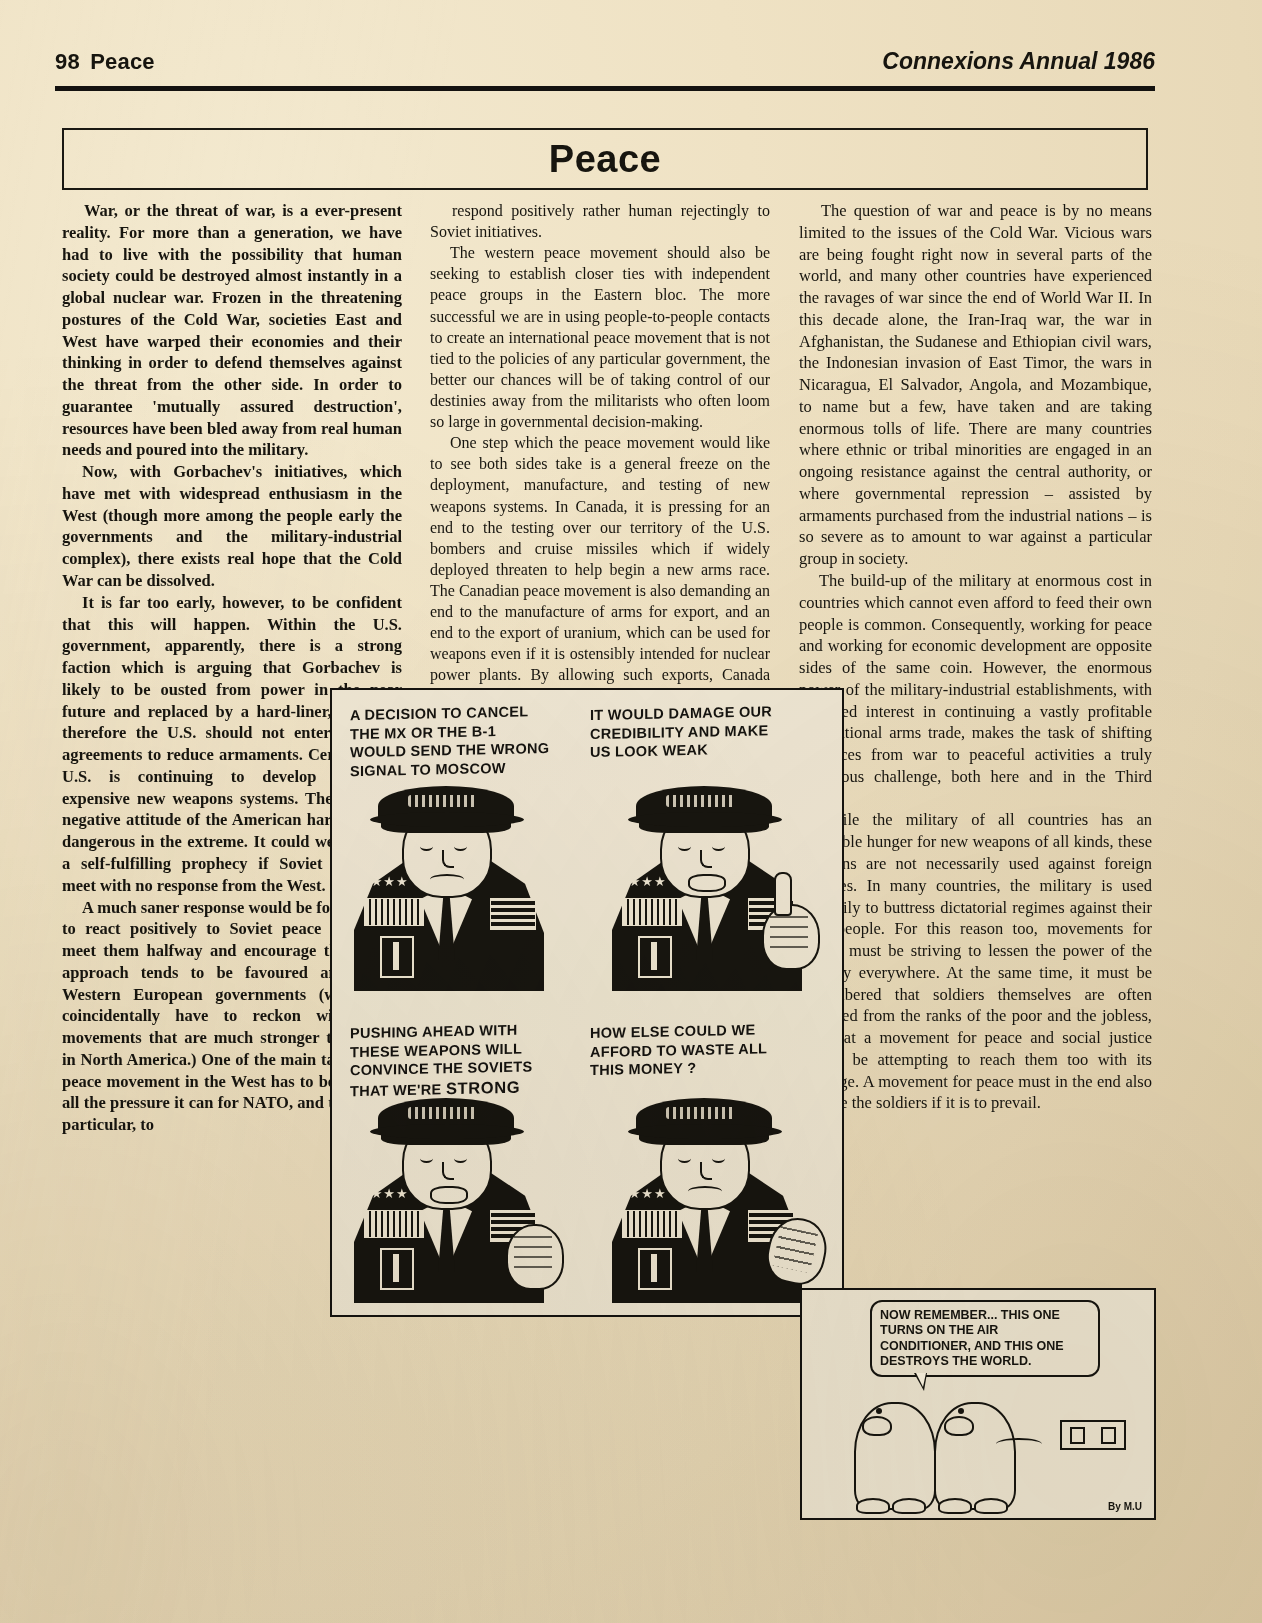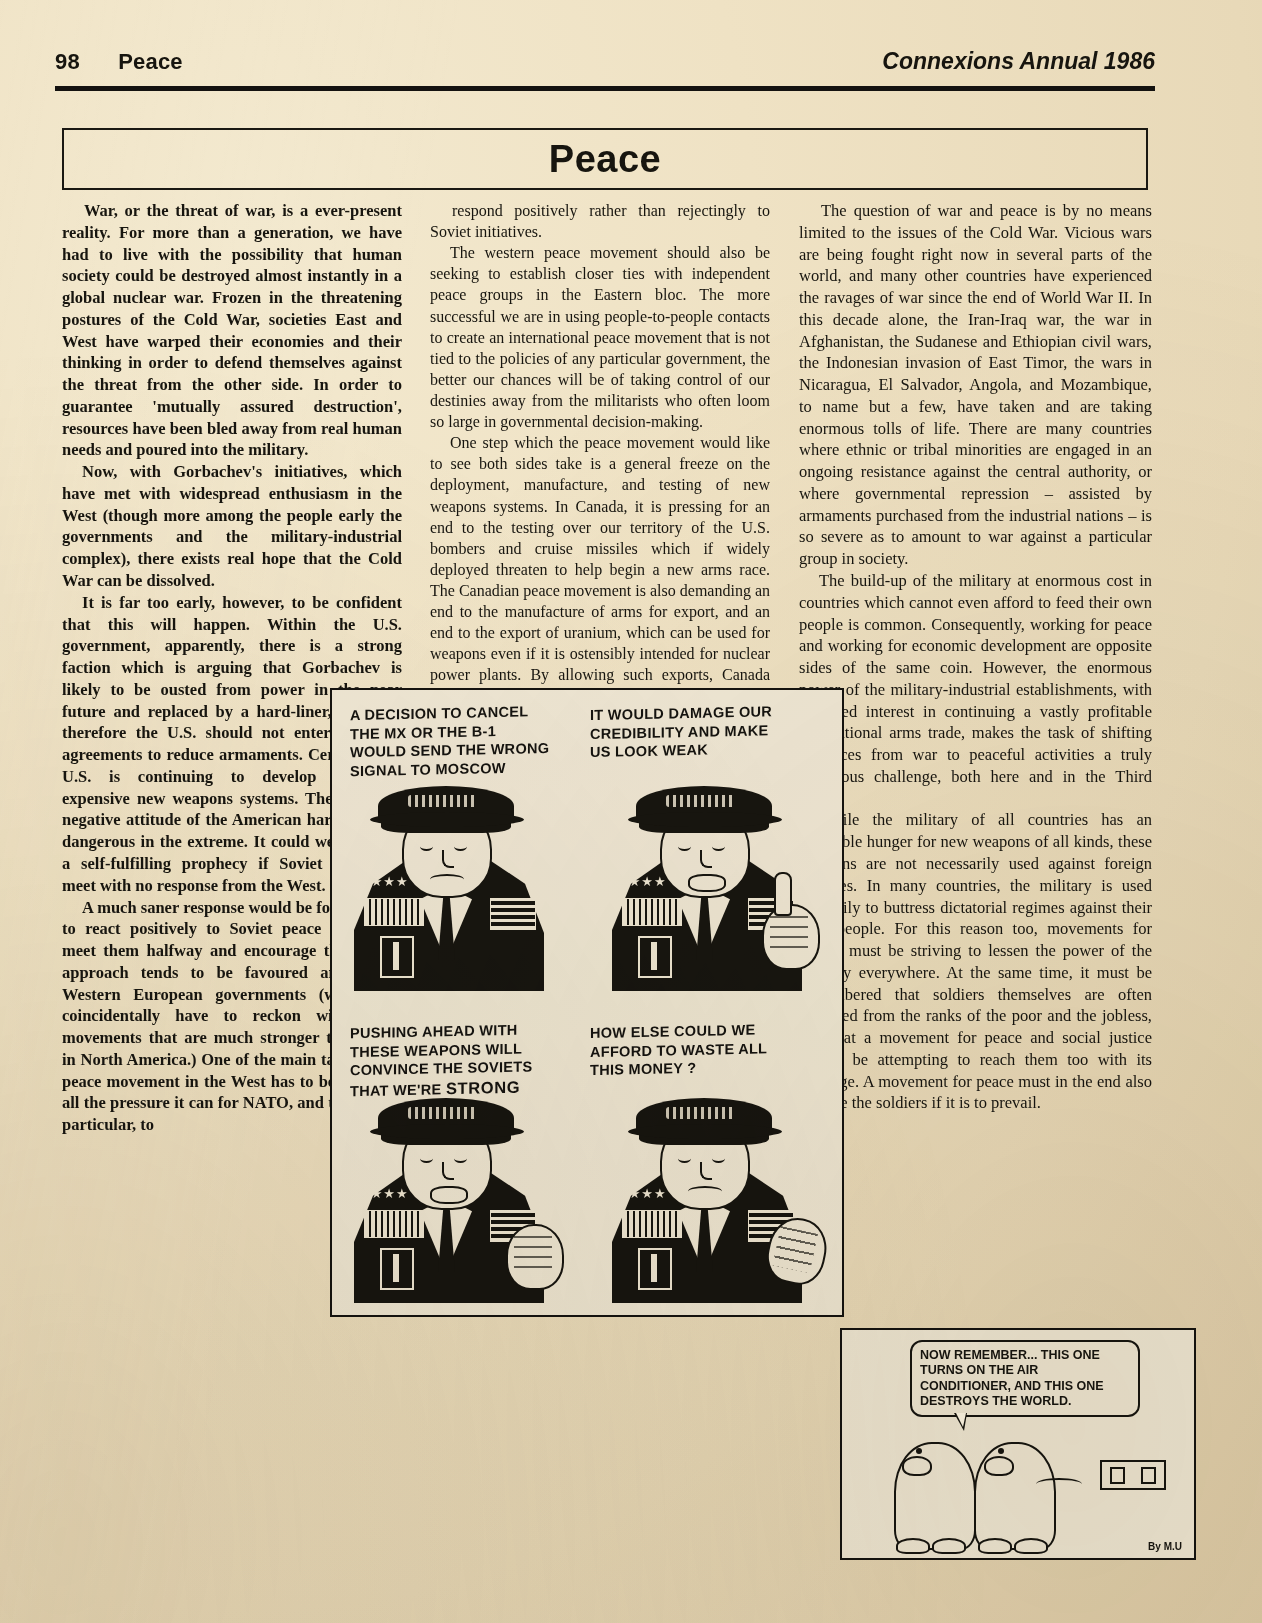--- a/index.html
+++ b/index.html
@@ -40,21 +40,21 @@
     display: flex;
     justify-content: space-between;
     align-items: baseline;
   }
   .hdr-left {
     font-family: "Liberation Sans", sans-serif;
     font-weight: bold;
     font-size: 22px;
     letter-spacing: .2px;
   }
-  .hdr-left .pnum { margin-right: 32px; }
+  .hdr-left .pnum { margin-right: 4px; }
   .hdr-right {
     font-family: "Liberation Sans", sans-serif;
     font-style: italic;
     font-weight: bold;
     font-size: 23px;
   }
   .rule {
     position: absolute;
     left: 55px;
     top: 86px;
@@ -283,27 +283,26 @@
 
   .g1 { left: 22px; top: 96px; width: 190px; height: 210px; }
   .g2 { left: 280px; top: 96px; width: 190px; height: 210px; }
   .g3 { left: 22px; top: 408px; width: 190px; height: 210px; }
   .g4 { left: 280px; top: 408px; width: 190px; height: 210px; }
 
   
   .cartoon-small {
     position: absolute;
     left: 800px;
-    top: 1328px;
+    top: 1288px;
     width: 352px;
     height: 228px;
     border: 2px solid #15130f;
     background: #efe7d4;
     overflow: hidden;
-    margin-left: 40px;
   }
   .bubble {
     position: absolute;
     left: 68px; top: 10px;
     width: 210px;
     border: 2px solid #17150f;
     border-radius: 12px;
     background: #efe7d4;
     padding: 6px 8px;
     font-family: "Liberation Sans", sans-serif;
@@ -415,21 +414,21 @@
   <div class="cols">
 
     <div class="col c1">
       <p class="first">War, or the threat of war, is a ever-present reality. For more than a generation, we have had to live with the possibility that human society could be destroyed almost instantly in a global nuclear war. Frozen in the threatening postures of the Cold War, societies East and West have warped their economies and their thinking in order to defend themselves against the threat from the other side. In order to guarantee 'mutually assured destruction', resources have been bled away from real human needs and poured into the military.</p>
       <p>Now, with Gorbachev's initiatives, which have met with widespread enthusiasm in the West (though more among the people early the governments and the military-industrial complex), there exists real hope that the Cold War can be dissolved.</p>
       <p>It is far too early, however, to be confident that this will happen. Within the U.S. government, apparently, there is a strong faction which is arguing that Gorbachev is likely to be ousted from power in the near future and replaced by a hard-liner, and that therefore the U.S. should not enter into any agreements to reduce armaments. Certainly the U.S. is continuing to develop massively expensive new weapons systems. The cynically negative attitude of the American hard-liners is dangerous in the extreme. It could well become a self-fulfilling prophecy if Soviet initiatives meet with no response from the West.</p>
       <p>A much saner response would be for the West to react positively to Soviet peace moves, to meet them halfway and encourage them. This approach tends to be favoured among the Western European governments (which not coincidentally have to reckon with peace movements that are much stronger than those in North America.) One of the main tasks of the peace movement in the West has to be to create all the pressure it can for NATO, and the U.S. in particular, to</p>
     </div>
 
     <div class="col c2">
-      <p class="first">respond positively rather than rejectingly to Soviet initiatives.</p>
+      <p class="first">respond positively rather human rejectingly to Soviet initiatives.</p>
       <p>The western peace movement should also be seeking to establish closer ties with independent peace groups in the Eastern bloc. The more successful we are in using people-to-people contacts to create an international peace movement that is not tied to the policies of any particular government, the better our chances will be of taking control of our destinies away from the militarists who often loom so large in governmental decision-making.</p>
       <p>One step which the peace movement would like to see both sides take is a general freeze on the deployment, manufacture, and testing of new weapons systems. In Canada, it is pressing for an end to the testing over our territory of the U.S. bombers and cruise missiles which if widely deployed threaten to help begin a new arms race. The Canadian peace movement is also demanding an end to the manufacture of arms for export, and an end to the export of uranium, which can be used for weapons even if it is ostensibly intended for nuclear power plants. By allowing such exports, Canada contributes to arms races between Third World nations, and to the potential development of nuclear weapons by such countries.</p>
     </div>
 
     <div class="col c3">
       <p class="first">The question of war and peace is by no means limited to the issues of the Cold War. Vicious wars are being fought right now in several parts of the world, and many other countries have experienced the ravages of war since the end of World War II. In this decade alone, the Iran-Iraq war, the war in Afghanistan, the Sudanese and Ethiopian civil wars, the Indonesian invasion of East Timor, the wars in Nicaragua, El Salvador, Angola, and Mozambique, to name but a few, have taken and are taking enormous tolls of life. There are many countries where ethnic or tribal minorities are engaged in an ongoing resistance against the central authority, or where governmental repression – assisted by armaments purchased from the industrial nations – is so severe as to amount to war against a particular group in society.</p>
       <p>The build-up of the military at enormous cost in countries which cannot even afford to feed their own people is common. Consequently, working for peace and working for economic development are opposite sides of the same coin. However, the enormous power of the military-industrial establishments, with a vested interest in continuing a vastly profitable international arms trade, makes the task of shifting resources from war to peaceful activities a truly enormous challenge, both here and in the Third World.</p>
       <p>While the military of all countries has an insatiable hunger for new weapons of all kinds, these weapons are not necessarily used against foreign enemies. In many countries, the military is used primarily to buttress dictatorial regimes against their own people. For this reason too, movements for justice must be striving to lessen the power of the military everywhere. At the same time, it must be remembered that soldiers themselves are often recruited from the ranks of the poor and the jobless, and that a movement for peace and social justice should be attempting to reach them too with its message. A movement for peace must in the end also include the soldiers if it is to prevail.</p>
     </div>
 

